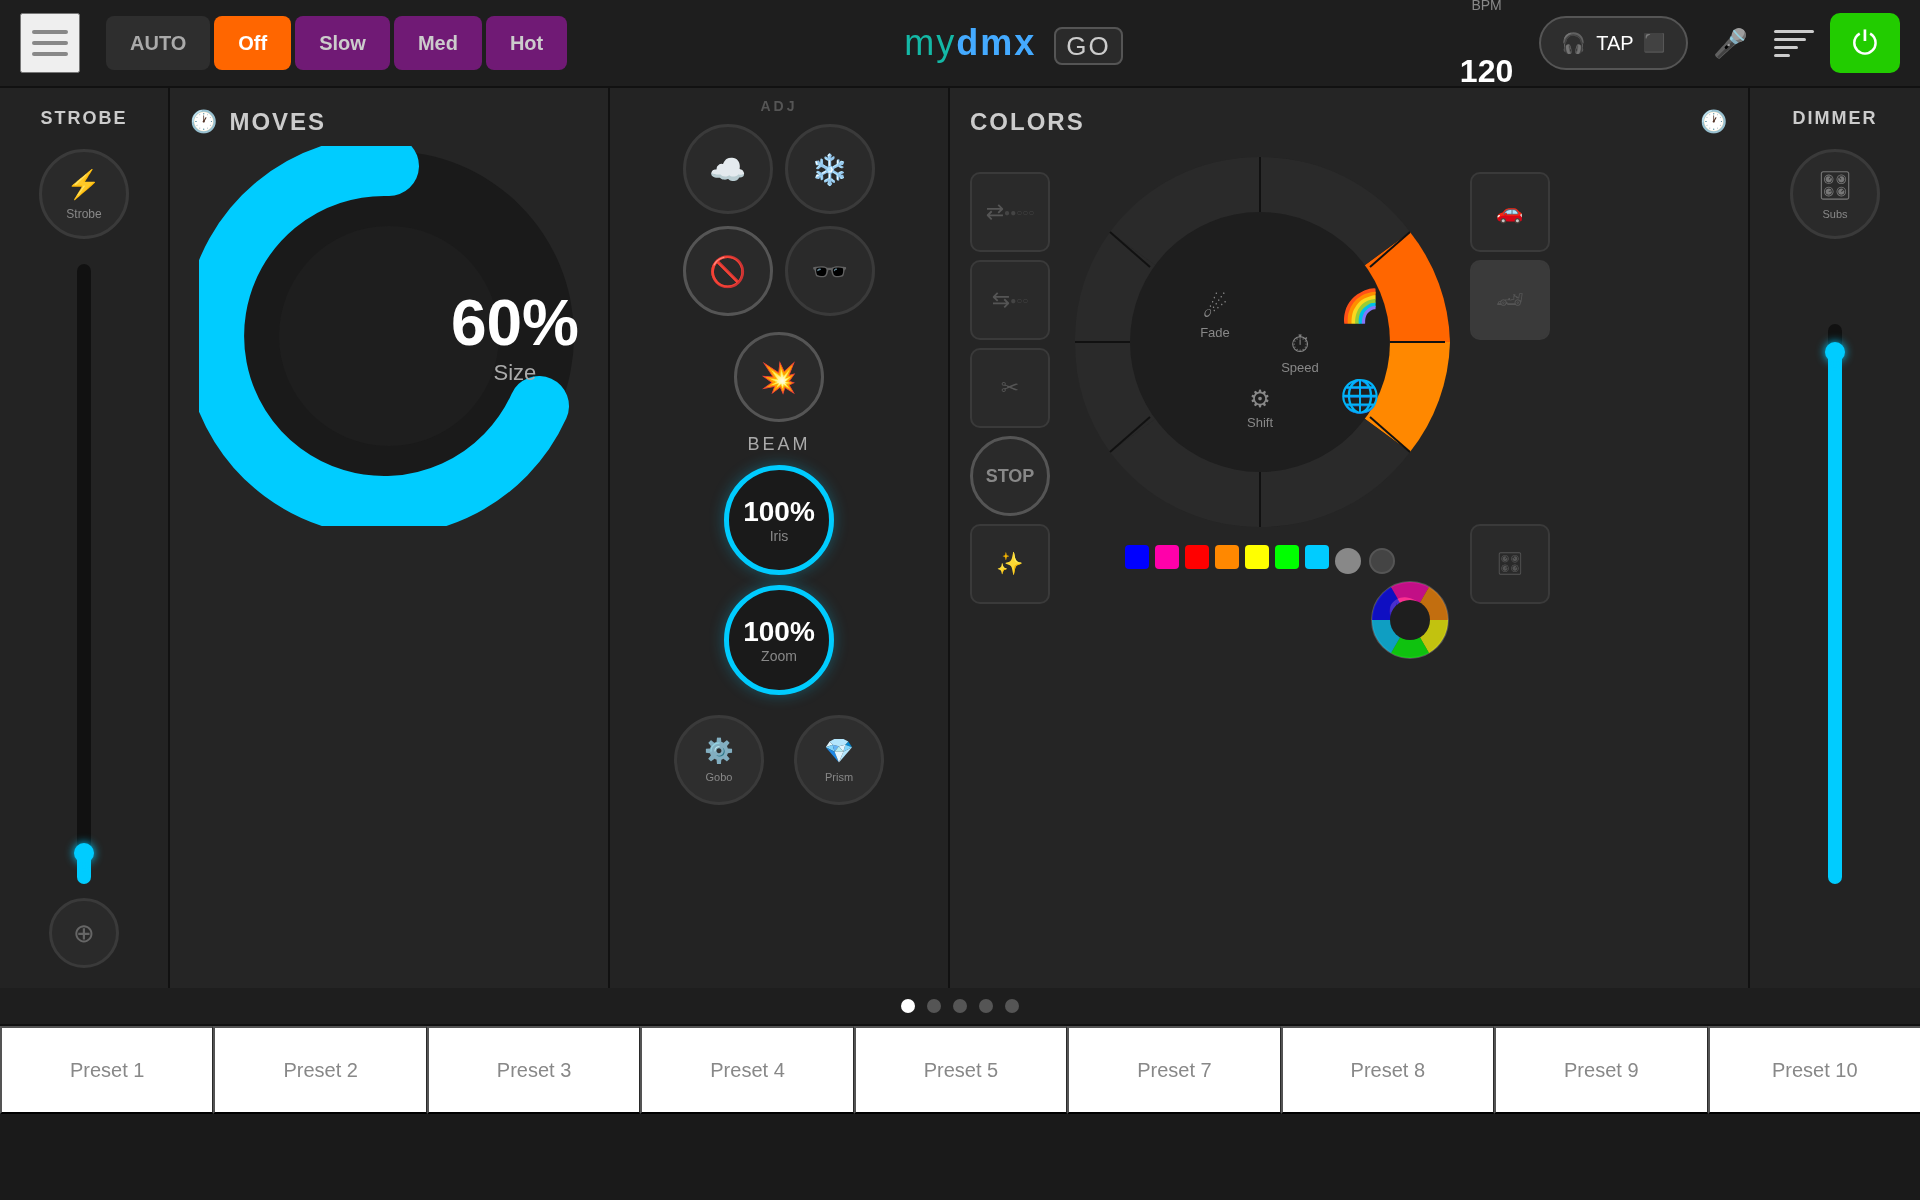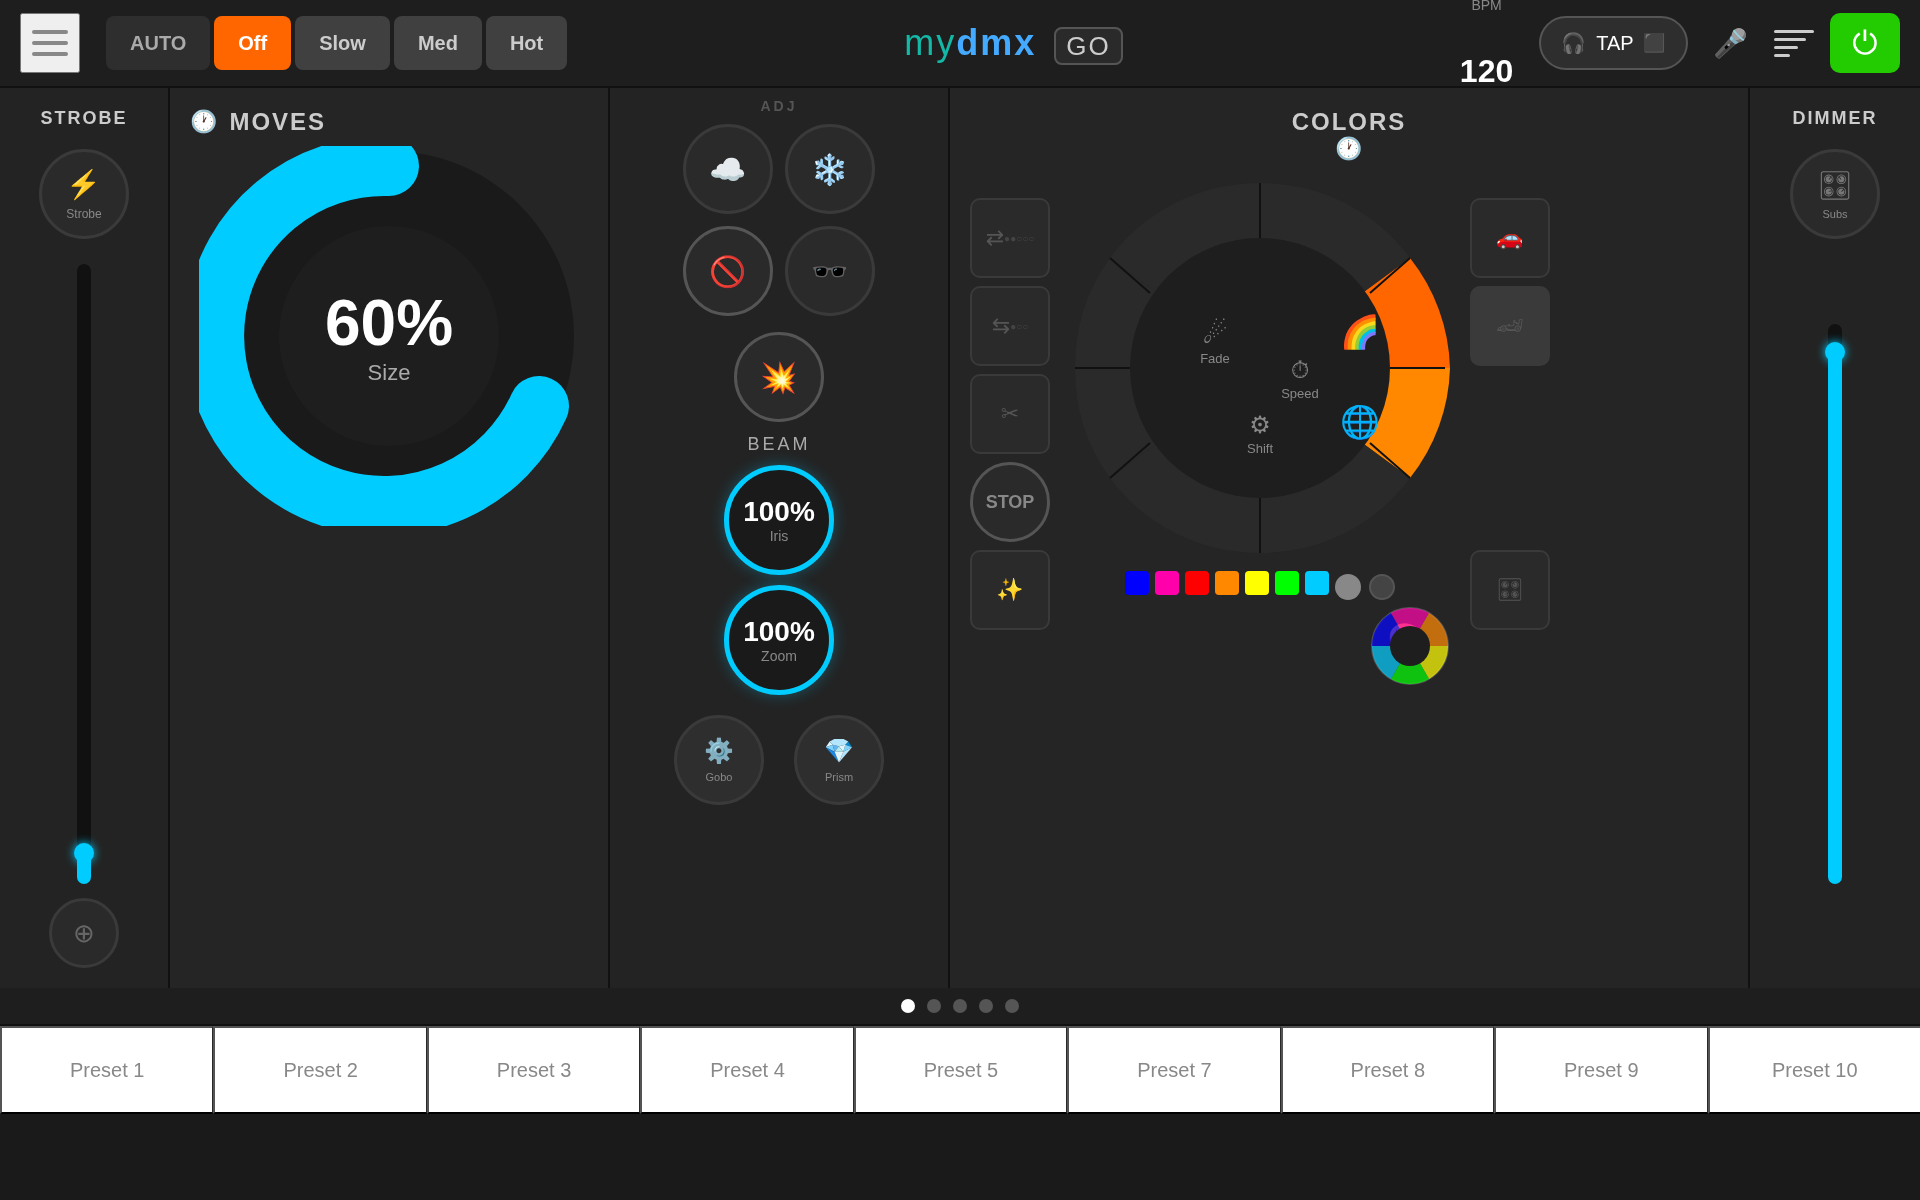--- a/index.html
+++ b/index.html
@@ -45,21 +45,21 @@
     }
     .speed-btn {
       height: 54px;
       padding: 0 24px;
       border-radius: 8px;
       border: none;
       font-size: 20px;
       font-weight: bold;
       cursor: pointer;
       color: #ccc;
-      background: #404040;
+      background: #701a75;
     }
     .speed-btn.active {
       background: #ff6600;
       color: white;
     }
     .speed-btn.auto {
       background: #2e2e2e;
       color: #aaa;
     }
     .logo {
@@ -251,21 +251,21 @@
     }
     .clock-icon { font-size: 22px; color: #888; }
     .moves-title { font-size: 24px; font-weight: bold; letter-spacing: 2px; color: #ccc; }
 
     .size-knob-container {
       position: relative;
       width: 380px;
       height: 380px;
       display: flex;
       align-items: center;
-      justify-content: center;
+      justify-content: flex-end;
     }
     .size-knob-svg {
       position: absolute;
       width: 380px;
       height: 380px;
     }
     .knob-center-text {
       text-align: center;
       z-index: 10;
     }
@@ -357,23 +357,22 @@
       background: #252525;
       display: flex;
       flex-direction: column;
       padding: 20px;
       border-right: 2px solid #111;
       position: relative;
     }
     .colors-header {
       display: flex;
       align-items: center;
-      justify-content: flex-start;
+      justify-content: space-between;
       margin-bottom: 16px;
-      flex-direction: column;
     }
     .colors-title { font-size: 24px; font-weight: bold; letter-spacing: 2px; color: #ccc; }
 
     
     .dimmer-panel {
       width: 170px;
       background: #232323;
       display: flex;
       flex-direction: column;
       align-items: center;

